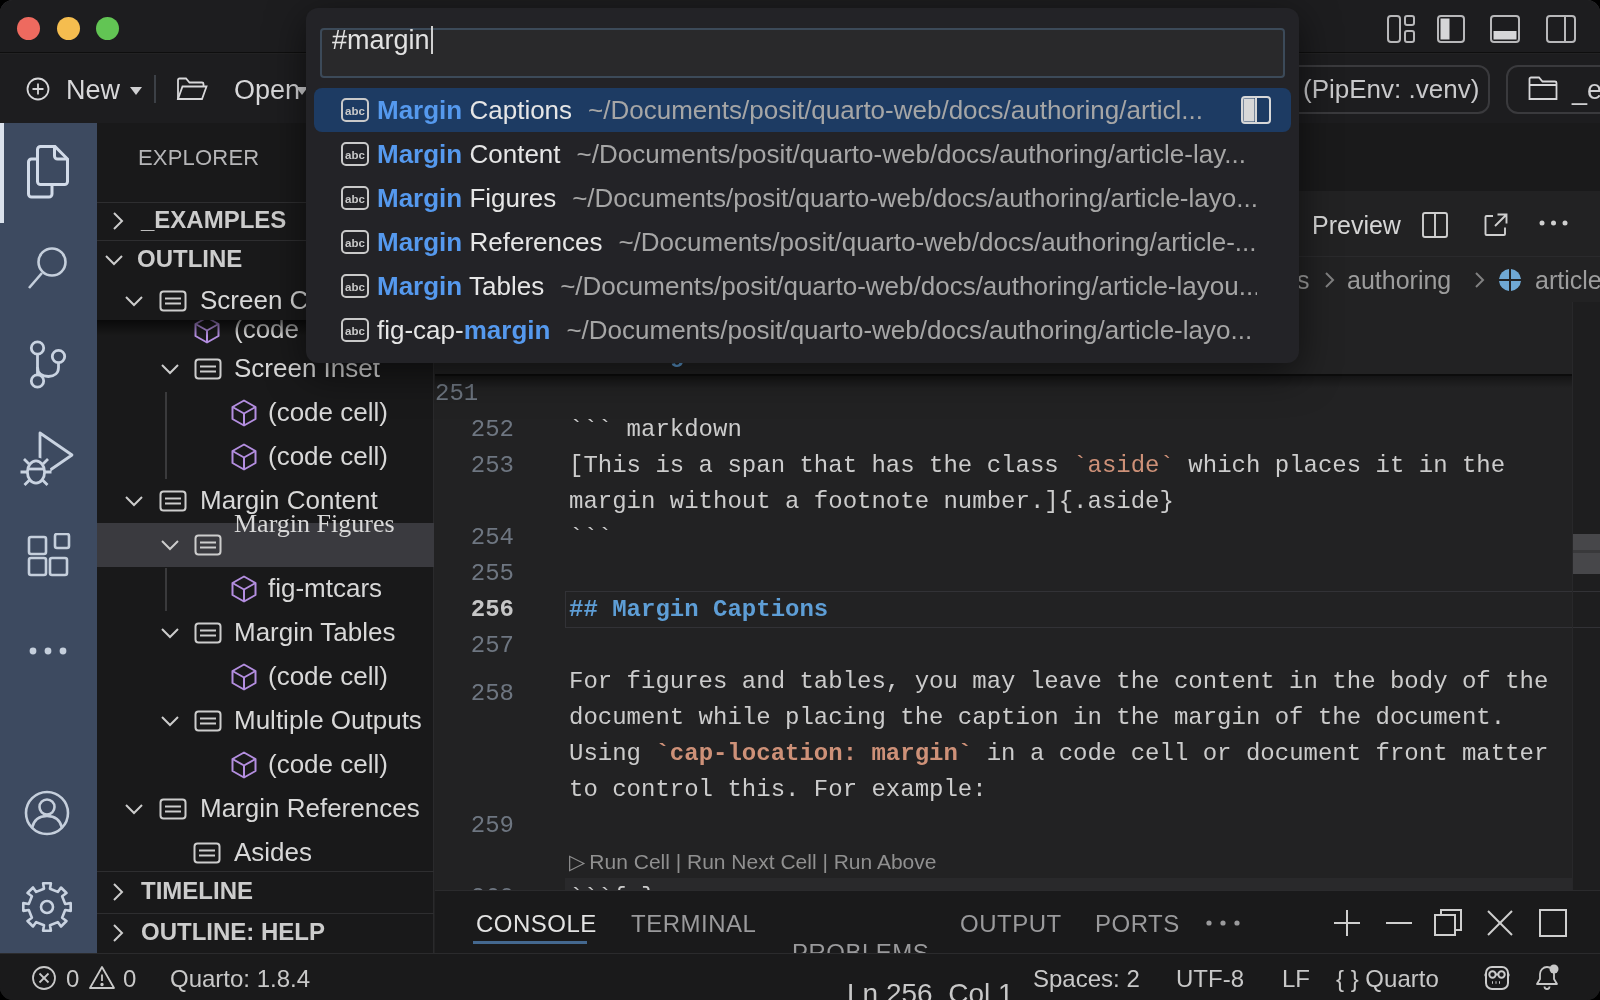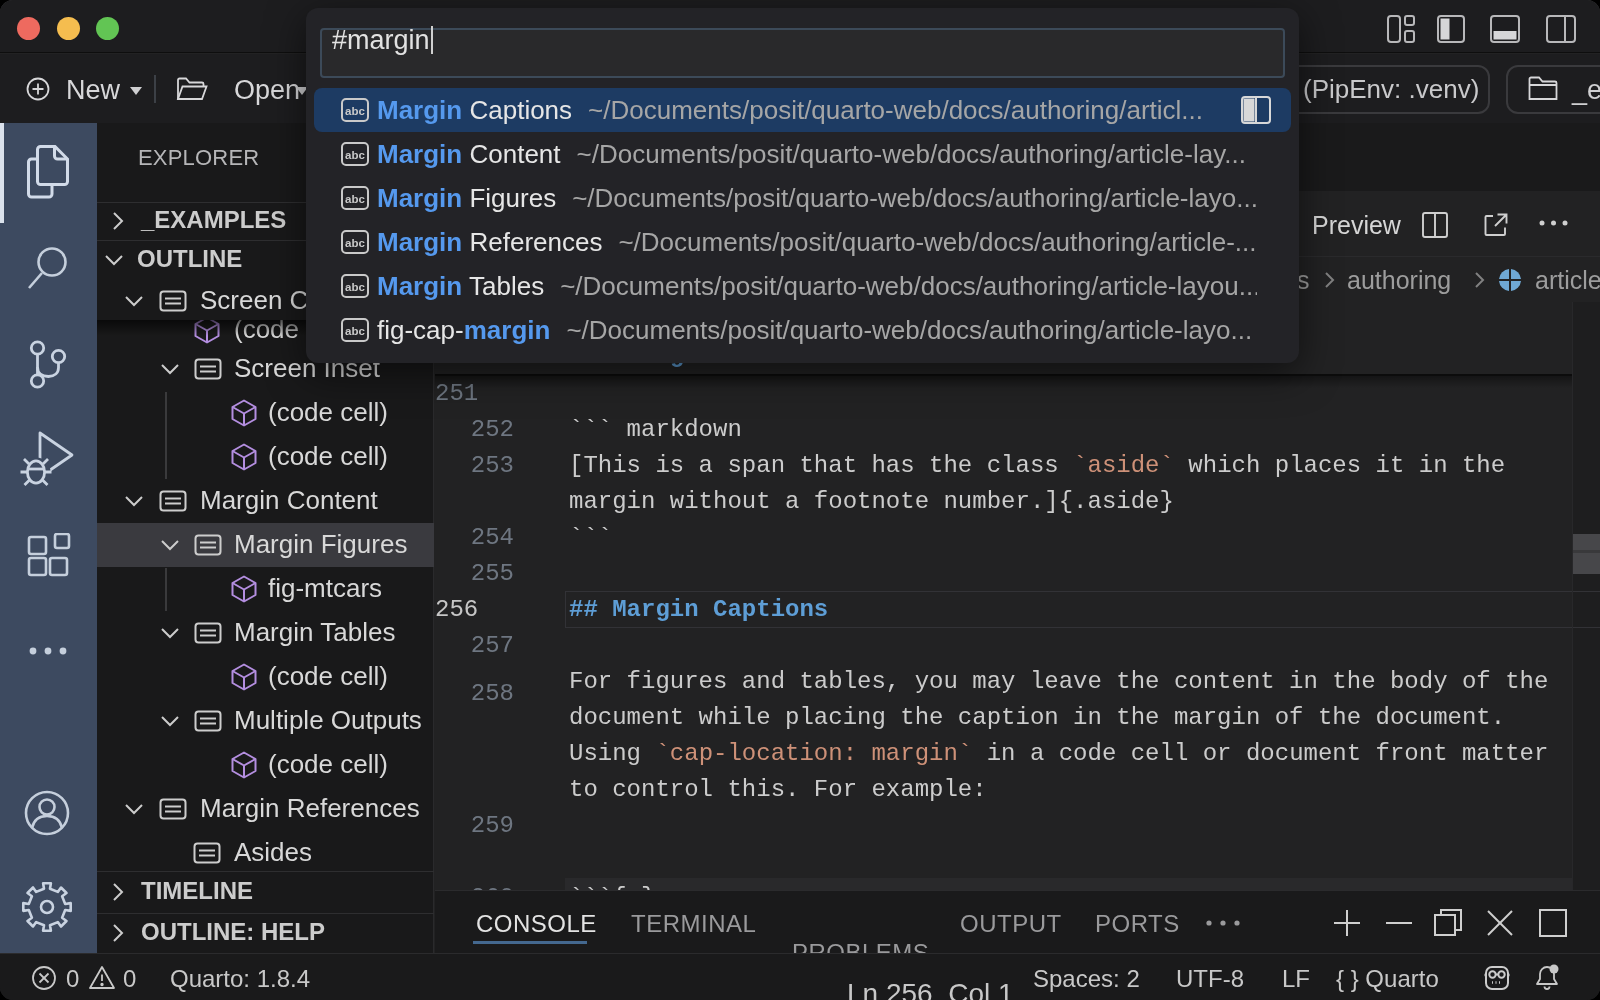--- a/index.html
+++ b/index.html
@@ -166,21 +166,21 @@
       </svg>
     <div class="abs" style="left:103px;top:362px;white-space:nowrap;">Margin Content</div>
     <svg class="abs" style="left:62px;top:411px;" width="22" height="22" viewBox="0 0 22 22" fill="none" stroke="#cccccc" stroke-width="2">
         <polyline points="3,7 11,15 19,7"></polyline>
       </svg>
     <svg class="abs" style="left:97px;top:411px;" width="28" height="22" viewBox="0 0 28 22" fill="none" stroke="#cdcdcd" stroke-width="2">
         <rect x="1.5" y="1.5" width="25" height="19" rx="3"></rect>
         <line x1="6" y1="8.5" x2="22" y2="8.5"></line>
         <line x1="6" y1="13.5" x2="22" y2="13.5"></line>
       </svg>
-    <div class="abs" style="left:137px;top:406px;white-space:nowrap;">Margin Figures</div>
+    <div class="abs" style="left:137px;top:386px;white-space:nowrap;font-family:Liberation Serif, serif;">Margin Figures</div>
     <svg class="abs" style="left:134px;top:452px;" width="26" height="28" viewBox="0 0 26 28" fill="none" stroke="#b48ee0" stroke-width="2" stroke-linejoin="round">
         <path d="M13 1.5 L24.5 8 V20 L13 26.5 L1.5 20 V8 Z"></path>
         <path d="M1.5 8 L13 14.5 L24.5 8 M13 14.5 V26.5"></path>
       </svg>
     <div class="abs" style="left:171px;top:450px;white-space:nowrap;">fig-mtcars</div>
     <svg class="abs" style="left:62px;top:499px;" width="22" height="22" viewBox="0 0 22 22" fill="none" stroke="#cccccc" stroke-width="2">
         <polyline points="3,7 11,15 19,7"></polyline>
       </svg>
     <svg class="abs" style="left:97px;top:499px;" width="28" height="22" viewBox="0 0 28 22" fill="none" stroke="#cdcdcd" stroke-width="2">
         <rect x="1.5" y="1.5" width="25" height="19" rx="3"></rect>
@@ -307,32 +307,33 @@
       <div class="abs" style="left:130px;top:289px;width:1px;height:37px;background:#323236;"></div>
     <div class="abs mono" style="left:0;top:74px;width:79px;height:36px;line-height:36px;font-size:24px;color:#6e7681;">251</div>
     <div class="abs mono" style="left:0;top:110px;width:79px;height:36px;line-height:36px;font-size:24px;color:#6e7681;text-align:right;">252</div>
     <div class="abs mono" style="left:134px;top:110px;height:36px;line-height:36px;font-size:24px;color:#cccccc;white-space:pre;">``` markdown</div>
     <div class="abs mono" style="left:0;top:146px;width:79px;height:36px;line-height:36px;font-size:24px;color:#6e7681;text-align:right;">253</div>
     <div class="abs mono" style="left:134px;top:146px;height:36px;line-height:36px;font-size:24px;color:#cccccc;white-space:pre;">[This is a span that has the class <span style="color:#ce9178;">`aside`</span> which places it in the</div>
     <div class="abs mono" style="left:134px;top:182px;height:36px;line-height:36px;font-size:24px;color:#cccccc;white-space:pre;">margin without a footnote number.]{.aside}</div>
     <div class="abs mono" style="left:0;top:218px;width:79px;height:36px;line-height:36px;font-size:24px;color:#6e7681;text-align:right;">254</div>
     <div class="abs mono" style="left:134px;top:218px;height:36px;line-height:36px;font-size:24px;color:#cccccc;white-space:pre;">```</div>
     <div class="abs mono" style="left:0;top:254px;width:79px;height:36px;line-height:36px;font-size:24px;color:#6e7681;text-align:right;">255</div>
-    <div class="abs mono" style="left:0;top:290px;width:79px;height:36px;line-height:36px;font-size:24px;color:#c6c6c6;font-weight:normal;">256</div>
+    <div class="abs mono" style="left:0;top:290px;width:79px;height:36px;line-height:36px;font-size:24px;color:#c6c6c6;font-weight:bold;text-align:right;">256</div>
     <div class="abs mono" style="left:134px;top:290px;height:36px;line-height:36px;font-size:24px;color:#cccccc;white-space:pre;"><span style="color:#5e9ed6;font-weight:bold;">## Margin Captions</span></div>
     <div class="abs mono" style="left:0;top:326px;width:79px;height:36px;line-height:36px;font-size:24px;color:#6e7681;text-align:right;">257</div>
     <div class="abs mono" style="left:0;top:362px;width:79px;height:36px;line-height:36px;font-size:24px;color:#6e7681;text-align:right;margin-top:12px;">258</div>
     <div class="abs mono" style="left:134px;top:362px;height:36px;line-height:36px;font-size:24px;color:#cccccc;white-space:pre;">For figures and tables, you may leave the content in the body of the</div>
     <div class="abs mono" style="left:134px;top:398px;height:36px;line-height:36px;font-size:24px;color:#cccccc;white-space:pre;">document while placing the caption in the margin of the document.</div>
-    <div class="abs mono" style="left:134px;top:434px;height:36px;line-height:36px;font-size:24px;color:#cccccc;white-space:pre;">Using <span style="color:#ce9178;">`cap-location: margin`</span> in a code cell or document front matter</div>
+    <div class="abs mono" style="left:134px;top:434px;height:36px;line-height:36px;font-size:24px;color:#cccccc;white-space:pre;">Using <span style="color:#ce9178;font-weight:bold;">`cap-location: margin`</span> in a code cell or document front matter</div>
     <div class="abs mono" style="left:134px;top:470px;height:36px;line-height:36px;font-size:24px;color:#cccccc;white-space:pre;">to control this. For example:</div>
     <div class="abs mono" style="left:0;top:506px;width:79px;height:36px;line-height:36px;font-size:24px;color:#6e7681;text-align:right;">259</div>
     <div class="abs" style="left:130px;top:576px;width:1035px;height:12px;background:#29292b;"></div>
       <div class="abs mono" style="left:0;top:578px;width:79px;height:36px;line-height:36px;font-size:24px;color:#6e7681;text-align:right;">260</div>
     <div class="abs mono" style="left:134px;top:578px;height:36px;line-height:36px;font-size:24px;color:#cccccc;white-space:pre;">```{r}</div>
+    <div class="abs" style="left:134px;top:542px;height:36px;line-height:36px;font-size:21px;color:#909090;white-space:pre;">▷ Run Cell | Run Next Cell | Run Above</div>
     <div class="abs" style="left:1137px;top:0;width:1px;height:588px;background:#28282a;"></div>
     <div class="abs" style="left:1138px;top:0;width:27px;height:588px;background:#1e1e1f;"></div>
       <div class="abs" style="left:1138px;top:232px;width:27px;height:16px;background:#47474a;"></div>
       <div class="abs" style="left:1138px;top:248px;width:27px;height:3px;background:#39393b;"></div>
       <div class="abs" style="left:1138px;top:251px;width:27px;height:21px;background:#47474a;"></div>
       <div class="abs" style="left:1138px;top:289px;width:27px;height:1px;background:#323236;"></div>
       <div class="abs" style="left:1138px;top:325px;width:27px;height:1px;background:#323236;"></div>
 
   </div>
 

